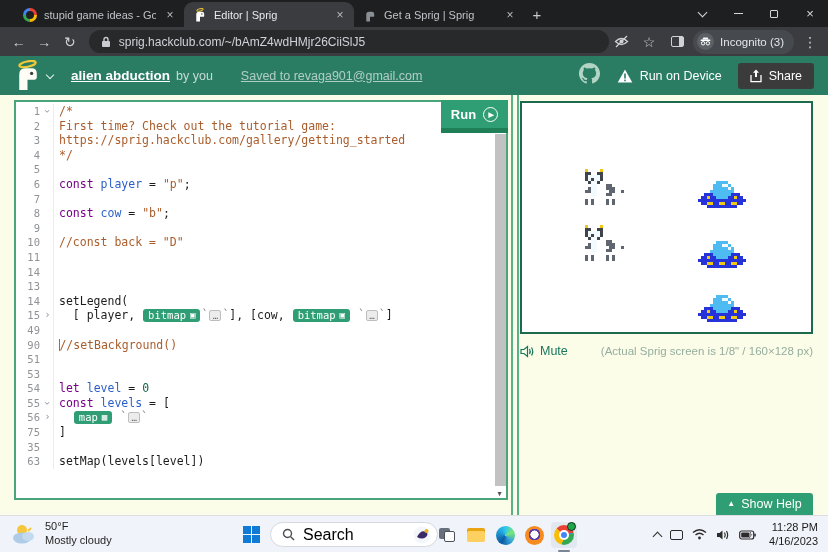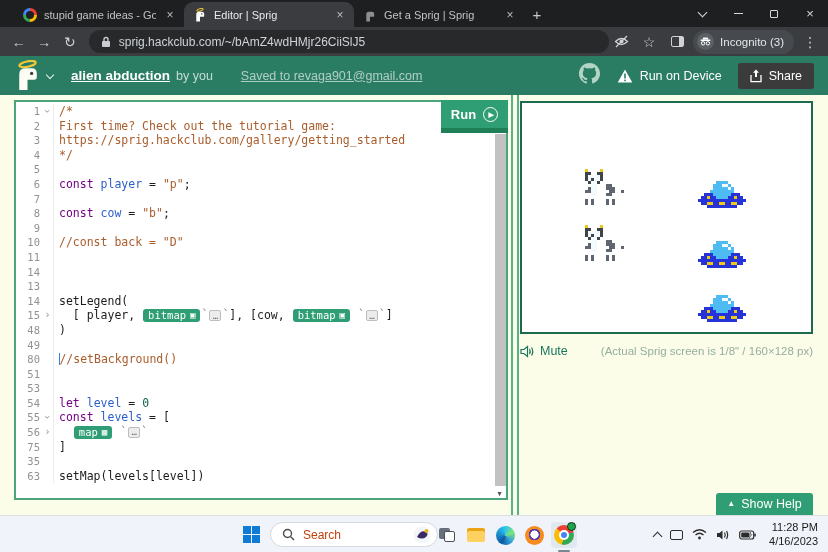--- a/index.html
+++ b/index.html
@@ -80,21 +80,21 @@
 .show-help{position:absolute;left:716px;top:493px;width:97px;height:22px;background:#2f9e74;color:#fff;border:none;border-radius:3px 3px 0 0;font-size:12.5px;display:flex;align-items:center;justify-content:center;gap:6px}
 .help-tri{font-size:8px;line-height:8px}
 
 
 .taskbar{position:absolute;left:0;top:515px;width:828px;height:37px;background:#f0f3f9;border-top:1px solid #dcdee2}
 .weather{position:absolute;left:10px;top:4px;display:flex;align-items:center;gap:8px}
 .wx-text{font-size:11px;color:#1f1f1f;line-height:13.5px}
 .winlogo{position:absolute;left:243px;top:10px;width:17px;height:17px;display:grid;grid-template-columns:8px 8px;grid-template-rows:8px 8px;gap:1px}
 .winlogo i{background:#0f7bd7;display:block}
 .searchpill{position:absolute;left:270px;top:6px;width:168px;height:25px;background:#fff;border:1px solid #d5d8de;border-radius:13px;display:flex;align-items:center;gap:8px;padding:0 5px 0 11px}
-.search-ph{font-size:12px;color:#c2410c;flex:1}
+.search-ph{font-size:16px;color:#000000;flex:1}
 .task-icon{position:absolute;top:6px;width:26px;height:26px;display:flex;align-items:center;justify-content:center}
 .ti-bg{background:#e2e8f0;border-radius:4px}
 .tv-back{width:11px;height:11px;background:#68707c;border-radius:2px;position:absolute;left:5px;top:6px}
 .tv-front{width:11px;height:11px;background:#fdfdfd;border:1.3px solid #4a5158;border-radius:2px;position:absolute;left:10px;top:9px}
 .folder-back{position:absolute;left:4px;top:6px;width:18px;height:13px;background:#e9a313;border-radius:2px}
 .folder-front{position:absolute;left:4px;top:9px;width:18px;height:11px;background:#fdd05f;border-radius:2px}
 .edge-circ{width:19px;height:19px;border-radius:50%;background:conic-gradient(from 210deg,#0c59a4,#2bc3f2 40%,#7ce577 60%,#35a3d8 80%,#0c59a4)}
 .orange-circ{width:19px;height:19px;border-radius:50%;background:radial-gradient(circle at 50% 45%,#fff 0 28%,#5b3ba5 30% 40%,#f68b1f 42% 100%)}
 .chrome-circ{width:20px;height:20px;border-radius:50%;background:conic-gradient(from -45deg,#ea4335 0 33%,#4285f4 0 34%,#34a853 34% 66%,#fbbc05 66% 100%);position:relative}
 .chrome-circ::before{content:"";position:absolute;left:5px;top:5px;width:10px;height:10px;border-radius:50%;background:#fff}
@@ -297,31 +297,26 @@
           <span class="gut">14</span>
           <span class="fold"></span>
           <span class="codetext"><span class="pl">setLegend(</span></span>
         </div>
         <div class="cl">
           <span class="gut">15</span>
           <span class="fold"><span>›</span></span>
           <span class="codetext"><span class="pl">  [ player, </span><span class="badge"><span>bitmap</span><span class="badge-ic">▣</span></span><span class="tk">`</span><span class="ell">…</span><span class="tk">`</span><span class="pl">], [cow, </span><span class="badge"><span>bitmap</span><span class="badge-ic">▣</span></span><span class="tk"> `</span><span class="ell">…</span><span class="tk">`</span><span class="pl">]</span></span>
         </div>
         <div class="cl">
-          <span class="gut">48</span>
-          <span class="fold"></span>
-          <span class="codetext"><span class="pl">)</span></span>
-        </div>
-        <div class="cl">
           <span class="gut">49</span>
           <span class="fold"></span>
           <span class="codetext"></span>
         </div>
         <div class="cl">
-          <span class="gut">80</span>
+          <span class="gut">90</span>
           <span class="fold"></span>
           <span class="codetext"><span class="caret"></span><span class="cm">//setBackground()</span></span>
         </div>
         <div class="cl">
           <span class="gut">51</span>
           <span class="fold"></span>
           <span class="codetext"></span>
         </div>
         <div class="cl">
           <span class="gut">53</span>
@@ -766,20 +761,32 @@
       <span>Mute</span>
     </button>
     <span class="screen-note">(Actual Sprig screen is 1/8" / 160×128 px)</span>
   </div>
   <button class="show-help">
     <span class="help-tri">▲</span>
     <span>Show Help</span>
   </button>
 
   <div class="taskbar">
+    <div class="weather">
+      <svg width="27" height="24" viewBox="0 0 27 24">
+          <circle cx="12" cy="8" r="5" fill="#f6c63e"></circle>
+          <path d="M18 9 l3 -3" stroke="#f6c63e" stroke-width="2"></path>
+          <ellipse cx="12" cy="16" rx="9" ry="5.5" fill="#aecbe8"></ellipse>
+          <ellipse cx="18" cy="14.5" rx="6" ry="4.5" fill="#c4daf0"></ellipse>
+        </svg>
+      <div class="wx-text">
+        <div>50°F</div>
+        <div>Mostly cloudy</div>
+      </div>
+    </div>
     <div class="winlogo">
         <i></i>
         <i></i>
         <i></i>
         <i></i>
       </div>
     <div class="searchpill">
       <svg width="13" height="13" viewBox="0 0 13 13">
           <circle cx="5.5" cy="5.5" r="4" fill="none" stroke="#4a4d52" stroke-width="1.4"></circle>
           <line x1="8.7" y1="8.7" x2="12" y2="12" stroke="#4a4d52" stroke-width="1.4"></line>

